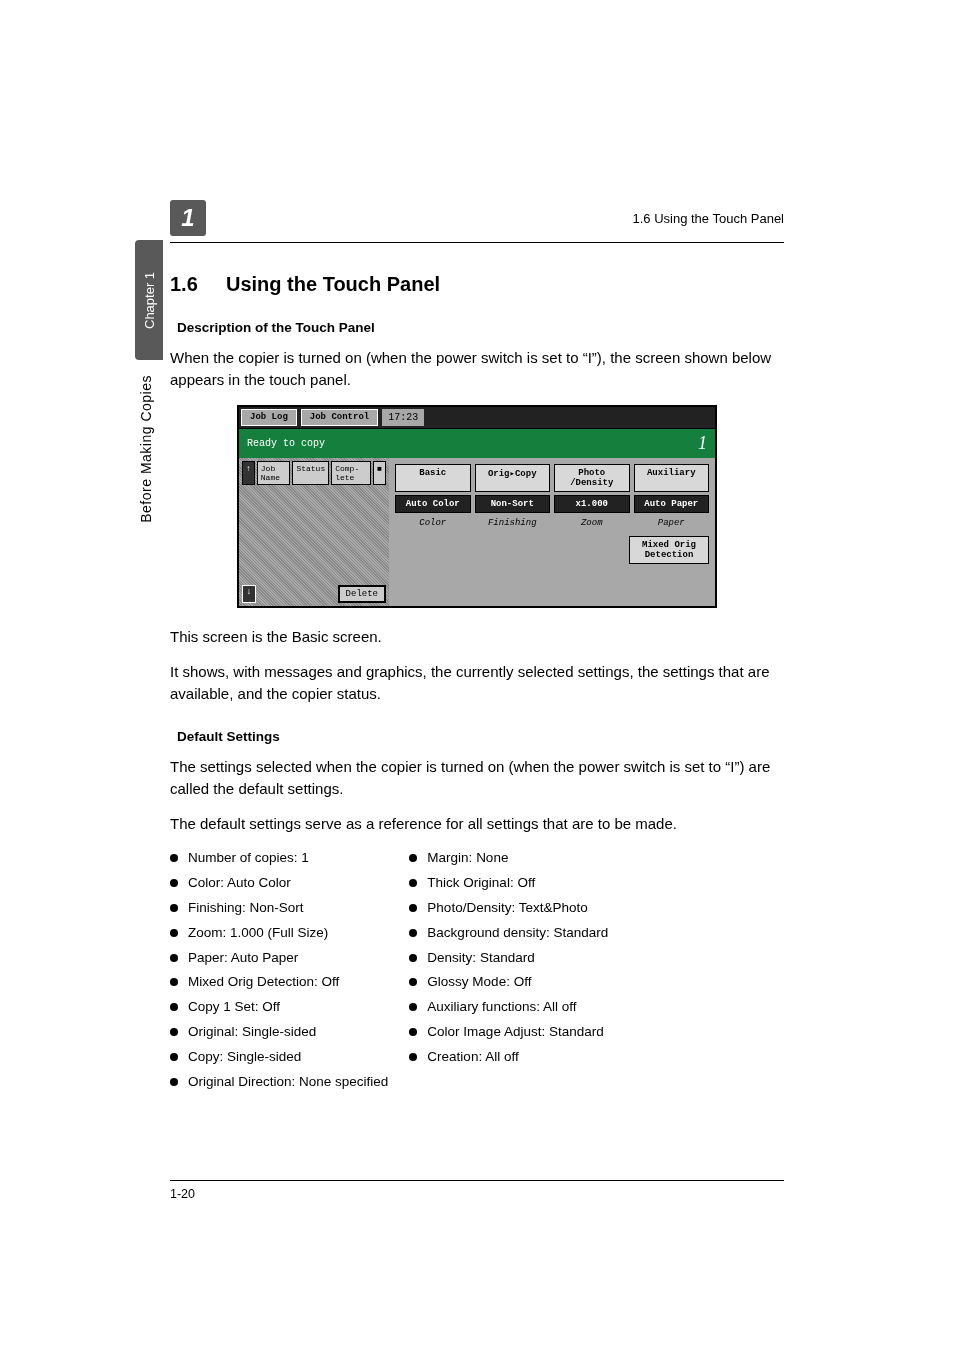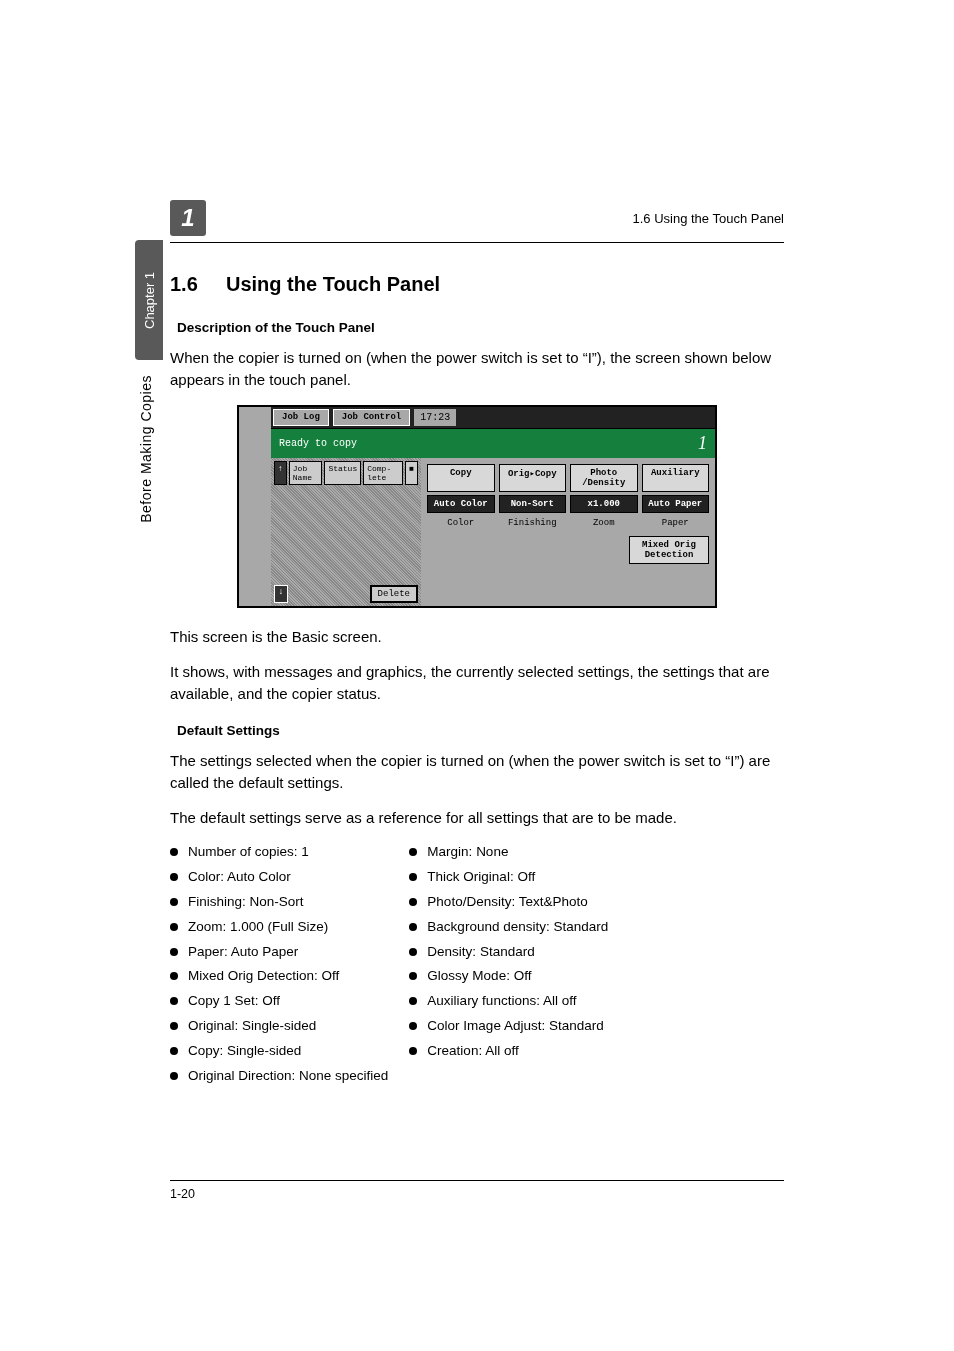--- a/index.html
+++ b/index.html
@@ -69,37 +69,36 @@
     }
     .section-title {
       font-size: 20px;
       font-weight: bold;
       margin-bottom: 24px;
     }
     .section-title .num { display: inline-block; width: 56px; }
     .subhead {
       font-size: 13.5px;
       font-weight: bold;
-      margin: 18px 0 12px 0;
+      margin: 24px 0 12px 0;
       padding-left: 7px;
     }
     .body-text {
       font-size: 15px;
       line-height: 1.45;
       margin-bottom: 14px;
     }
     .screenshot {
       width: 480px;
       margin: 8px auto 18px auto;
       border: 2px solid #000;
       background: #a8a8a8;
       font-family: "Courier New", monospace;
       font-size: 10px;
       color: #fff;
-      padding-left: 32px;
     }
     .ss-tabs {
       display: flex;
       background: #222;
       border-bottom: 1px solid #000;
     }
     .ss-tab {
       padding: 3px 8px;
       border: 1px solid #fff;
       background: #a8a8a8;
@@ -145,21 +144,21 @@
       flex:1;
       background: #a8a8a8;
       padding: 6px;
     }
     .ss-row { display:flex; gap:4px; margin-bottom:3px;}
     .ss-btn {
       flex:1; text-align:center; padding:3px 2px; border:1px solid #000;
       background:#d8d8d8; color:#000; font-size:9px; font-weight:bold;
     }
     .ss-btn.inv { background:#222; color:#fff;}
-    .ss-lbl { flex:1; text-align:center; font-size:9px; color:#000; padding:2px;}
+    .ss-lbl { flex:1; text-align:center; font-size:9px; color:#000; padding:2px;font-style:italic;}
     .ss-right .tail{ display:flex; justify-content:flex-end; gap:4px; margin-top:6px;}
     .ss-right .tail .ss-btn{ flex:0 0 80px;margin-left:20px;}
     .columns {
       display: flex;
       gap: 21px;
       font-size: 13.5px;
     }
     .columns ul { list-style: none; }
     .columns li { position: relative; padding-left: 18px; margin-bottom: 6px; line-height:1.4;}
     .columns li::before {
@@ -220,21 +219,21 @@
 lete</span>
           <span>■</span>
         </div>
         <div class="ss-del-row">
           <span class="arrow">↓</span>
           <span class="ss-del">Delete</span>
         </div>
       </div>
       <div class="ss-right">
         <div class="ss-row">
-          <div class="ss-btn">Copy</div>
+          <div class="ss-btn">Basic</div>
           <div class="ss-btn">Orig▸Copy</div>
           <div class="ss-btn">Photo
 /Density</div>
           <div class="ss-btn">Auxiliary</div>
         </div>
         <div class="ss-row">
           <div class="ss-btn inv">Auto
 Color</div>
           <div class="ss-btn inv">Non-Sort</div>
           <div class="ss-btn inv">x1.000</div>

